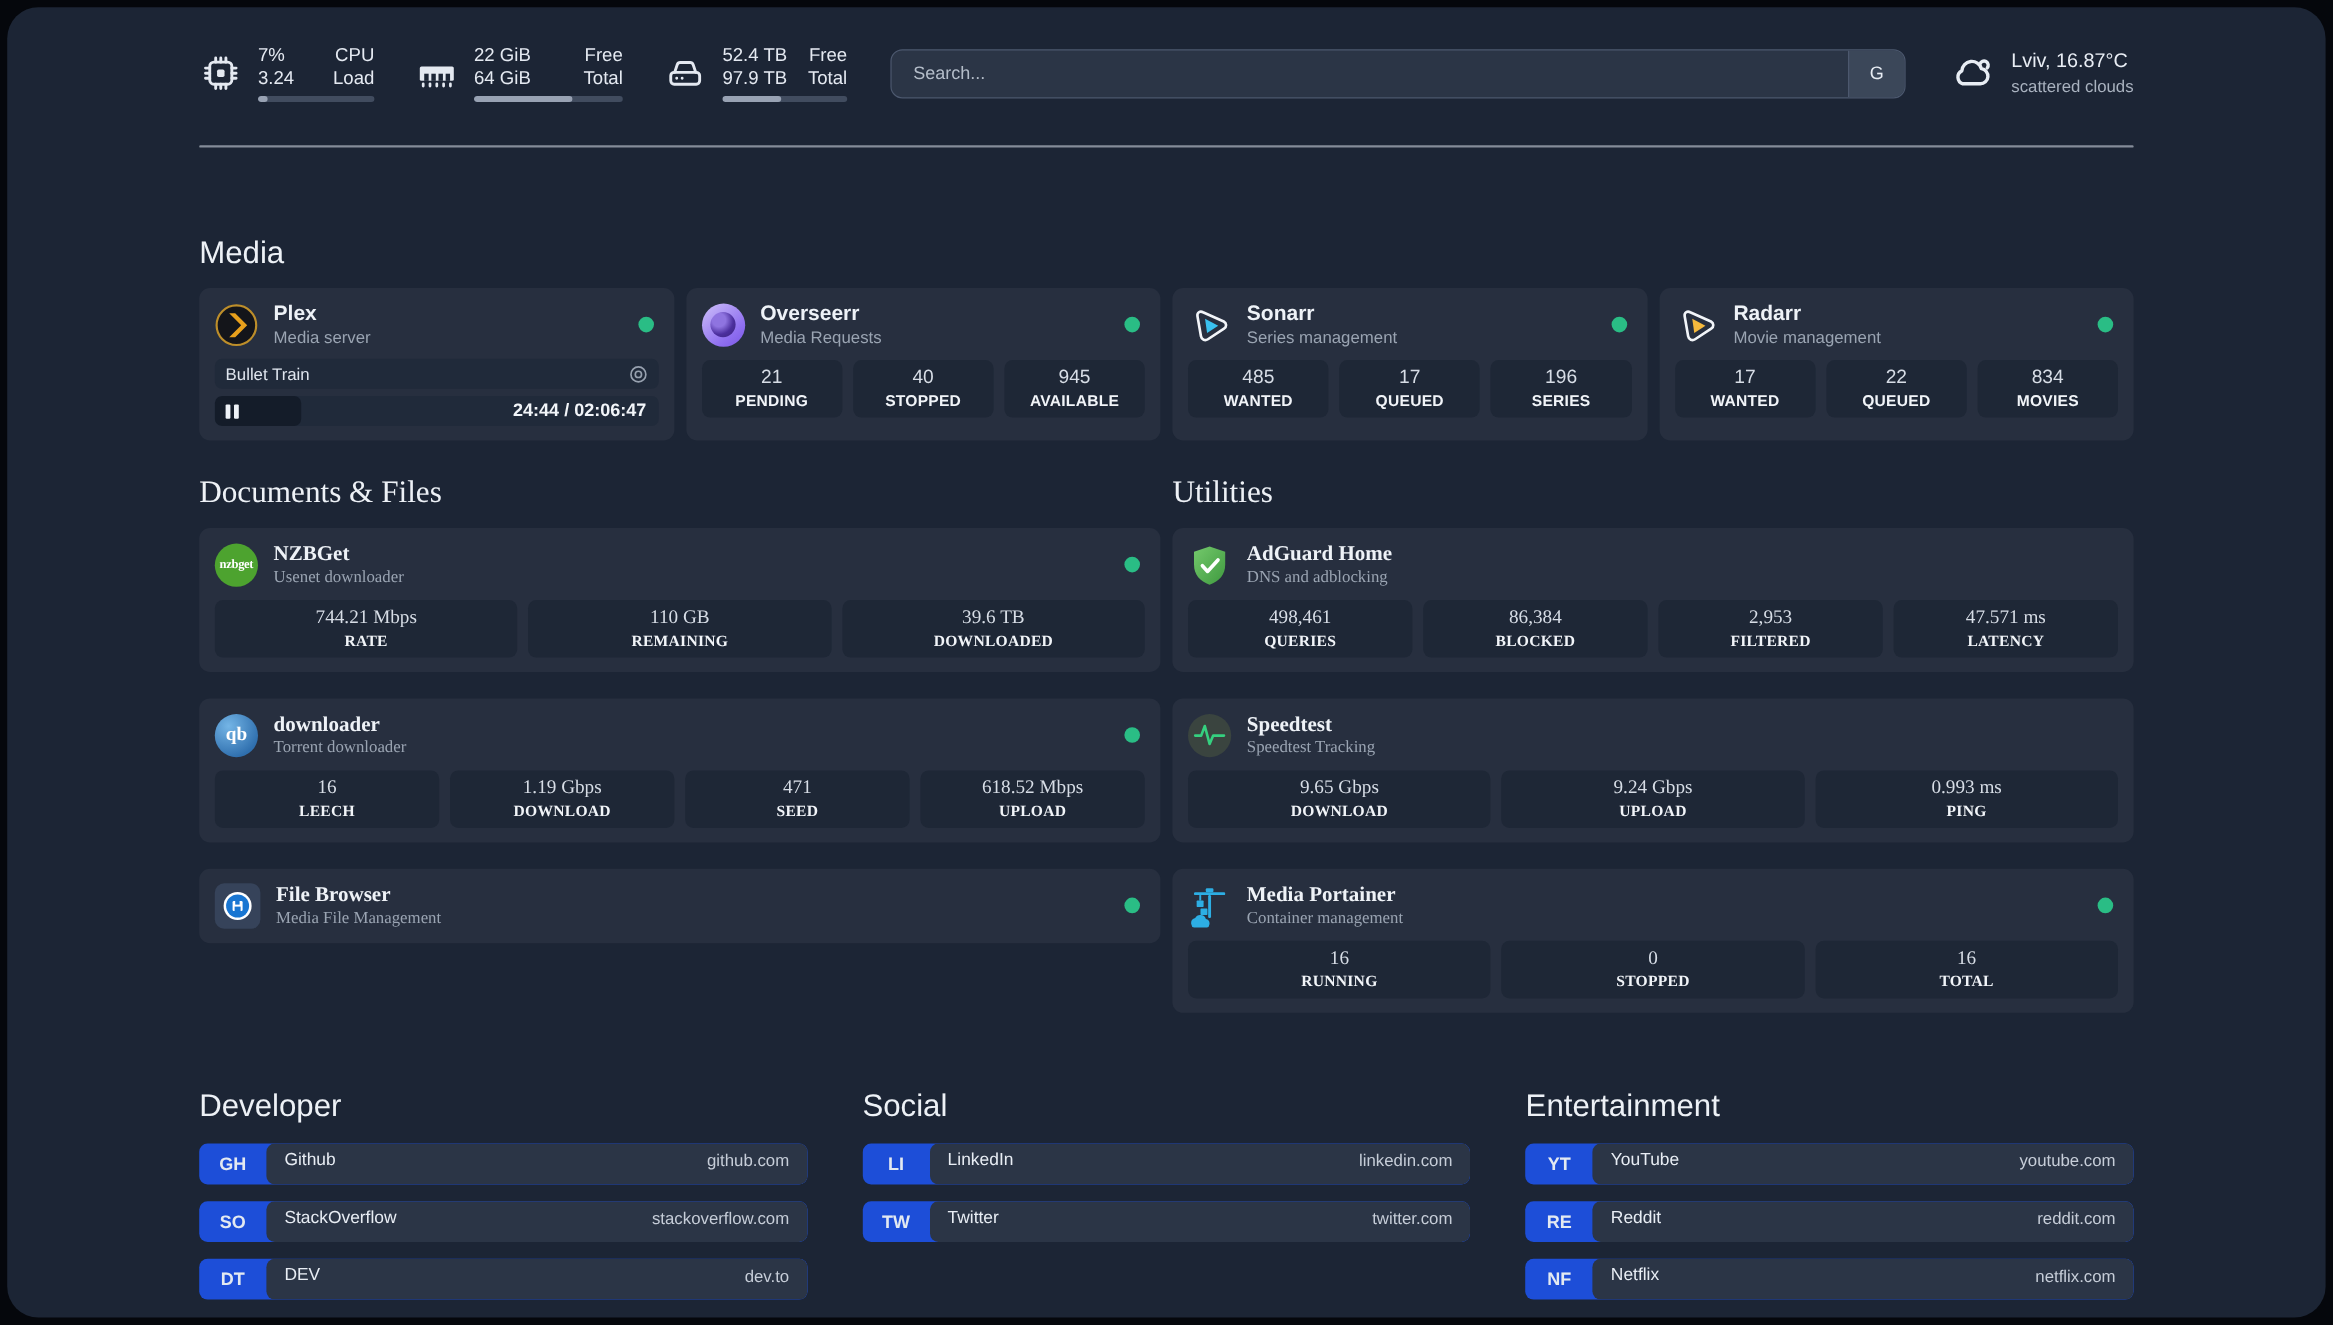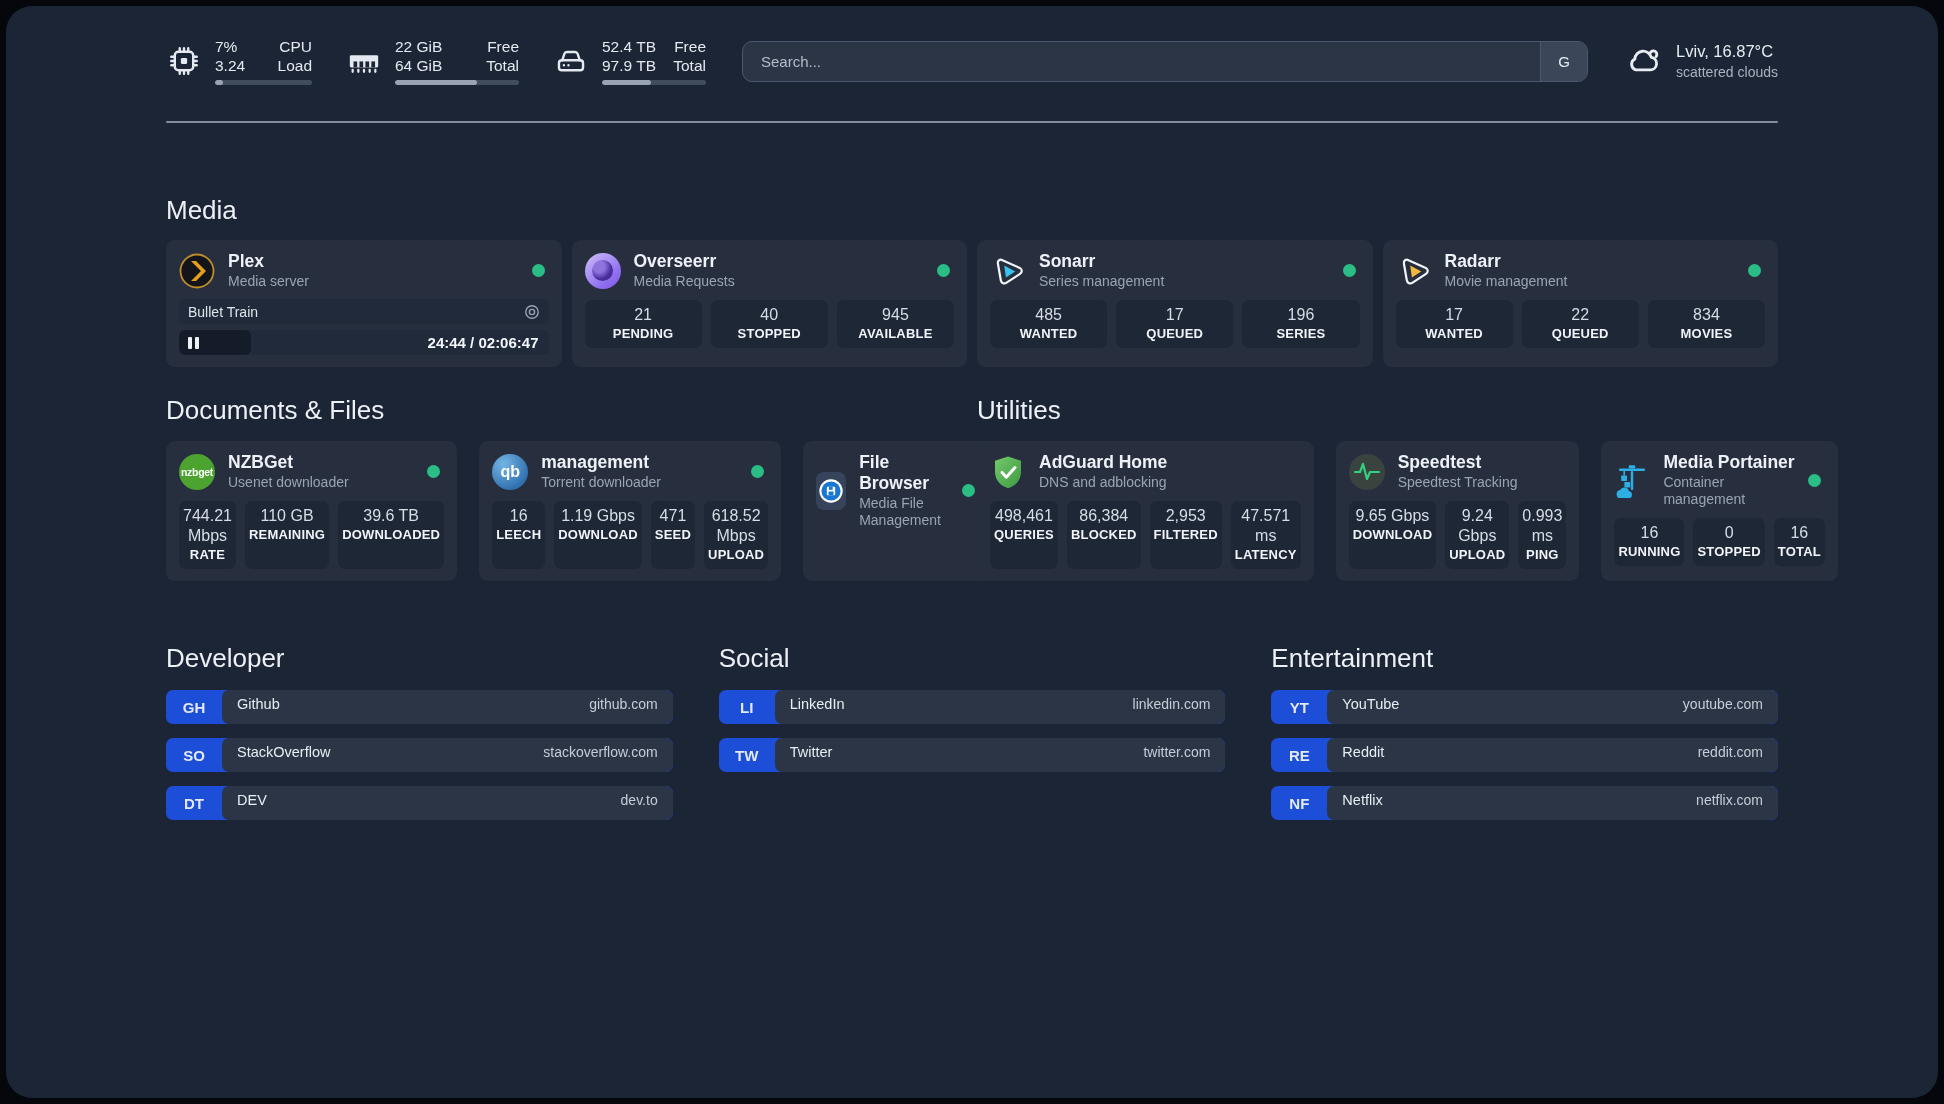--- a/index.html
+++ b/index.html
@@ -59,23 +59,23 @@
     align-items:center; padding:0 9px; color:#dfe5ee; font-size:14px; }
   .mtype { margin-left:auto; display:flex; }
   .msprog { margin-top:6px; height:25px; background:#202a3a; border-radius:6px; position:relative;
     overflow:hidden; display:flex; align-items:center; cursor:pointer; }
   .msfill { position:absolute; left:0; top:0; bottom:0; background:#141c29; border-radius:6px; }
   .pause { position:relative; margin-left:9px; display:flex; gap:3.5px; }
   .pause span { width:3.5px; height:12px; background:#eef2f7; border-radius:1px; }
   .mstime { margin-left:auto; position:relative; font-size:15px; font-weight:600; color:#f2f5f9; padding-right:10px; }
 
   
-  .two-col { display:flex; gap:10px; margin-top:28px; }
+  .two-col { display:flex; gap:10px; margin-top:28px;font-family:Liberation Serif, serif; }
   .colwrap { flex:1; min-width:0; }
-  .col-cards { display:flex; flex-direction:row; gap:22px; margin-top:15px; }
+  .col-cards { display:flex; flex-direction:column; gap:22px; margin-top:15px; }
 
   
   .icon-circle { width:36px; height:36px; border-radius:50%; display:flex; align-items:center; justify-content:center; }
   .icon-overseerr { background:linear-gradient(140deg,#c9baf8 5%,#8f6ff0 70%,#7a57e6); position:relative; }
   .icon-overseerr::after { content:""; position:absolute; width:21px; height:21px; border-radius:50%;
     background:radial-gradient(circle at 34% 32%,#8f74e0 0 28%,#4c2f9e 60%,#3a2379); }
   .icon-nzbget { background:#4da32f; color:#fff; font-size:10.5px; font-weight:700; letter-spacing:-.3px; }
   .icon-qb { background:radial-gradient(circle at 32% 28%,#74b5e6,#2f6fae 75%); color:#fff; font-size:16px; font-weight:700; }
   .fb-tile { width:38px; height:38px; border-radius:8px; background:#36435a; display:flex; align-items:center; justify-content:center; }
   .icon-speedtest { background:#3a443f; }
@@ -355,21 +355,21 @@
               <div class="stat-v">39.6 TB</div>
               <div class="stat-l">DOWNLOADED</div>
             </div>
           </div>
         </div>
 
         <div class="card">
           <div class="app-head">
             <div class="app-icon icon-circle icon-qb">qb</div>
             <div class="app-meta">
-              <div class="app-name">management</div>
+              <div class="app-name">downloader</div>
               <div class="app-desc">Torrent downloader</div>
             </div>
             <span class="dot"></span>
           </div>
           <div class="stats">
             <div class="stat">
               <div class="stat-v">16</div>
               <div class="stat-l">LEECH</div>
             </div>
             <div class="stat">

